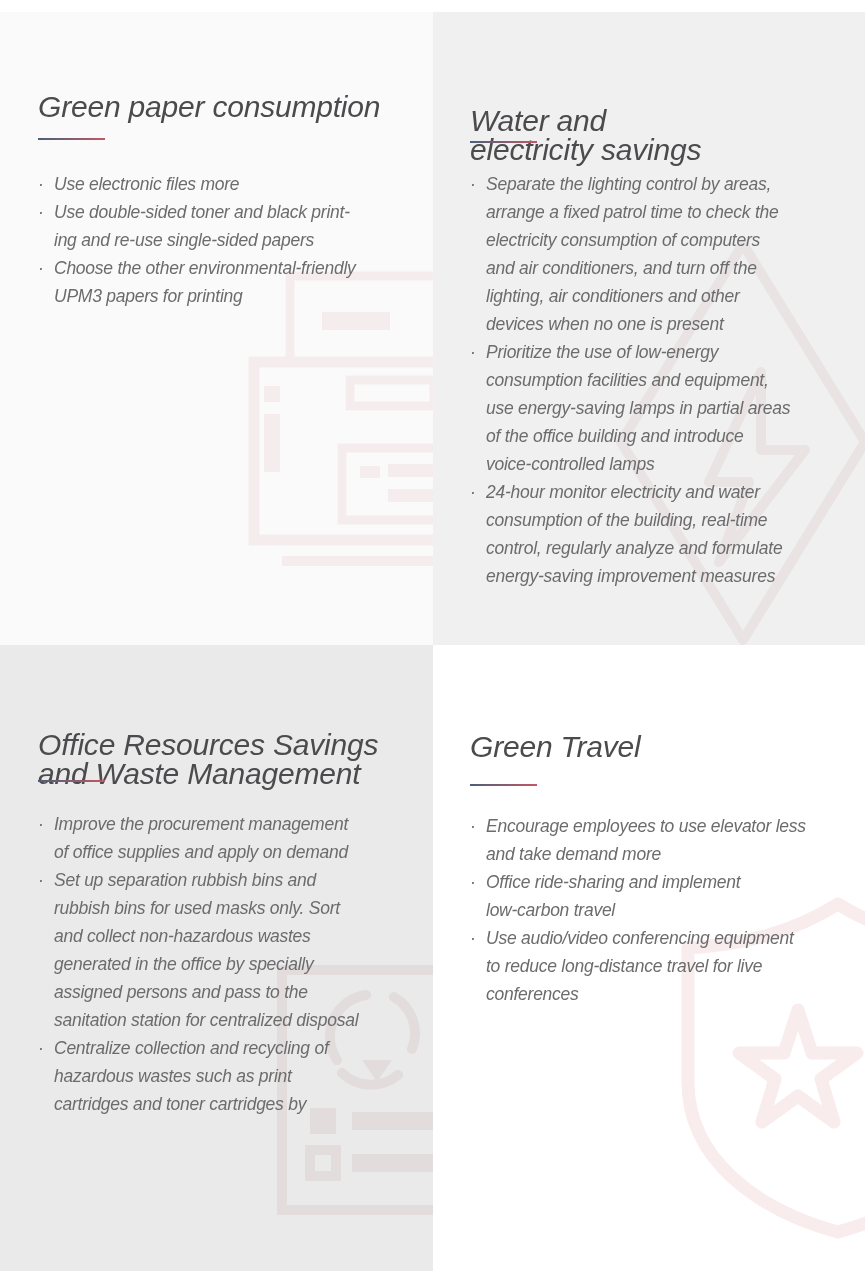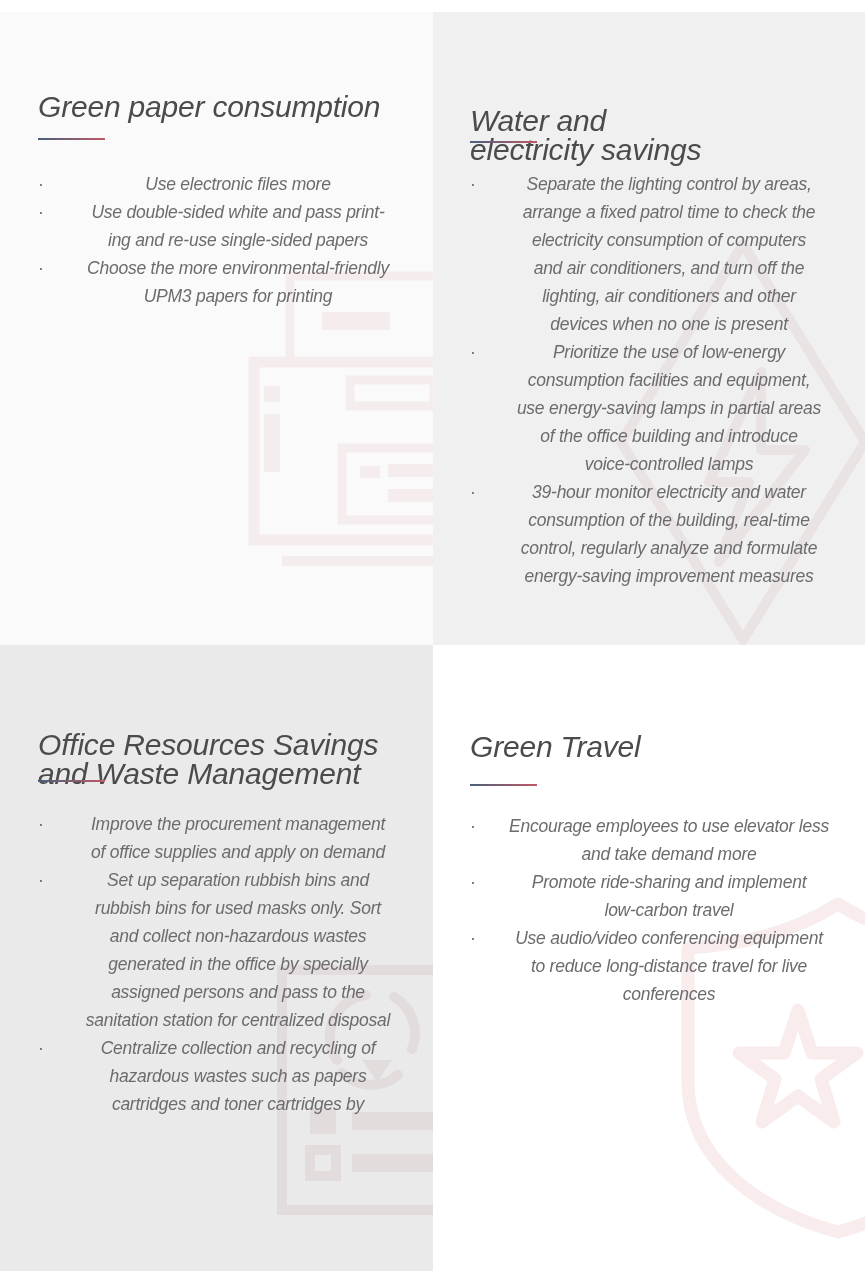--- a/index.html
+++ b/index.html
@@ -27,21 +27,21 @@
     background:linear-gradient(90deg,var(--accent-start),var(--accent-end));
   }
   .bullets{position:absolute;list-style:none;margin:0;padding:0;}
   .bullets li{display:flex;align-items:flex-start;}
   .marker{
     flex:0 0 16px;width:16px;color:var(--body);
     font-size:17.5px;line-height:28px;
   }
   .btext{
     flex:1;color:var(--body);font-size:17.5px;line-height:28px;
-    letter-spacing:-0.25px;white-space:pre-line;text-align:center;
+    letter-spacing:-0.25px;white-space:pre-line;
   }
   .wm{position:absolute;pointer-events:none;}
   
   #q-top-left  .sec-title{left:38px;top:55px;}
   #q-top-left  .underline{left:38px;top:126px;}
   #q-top-left  .bullets{left:38px;top:158px;width:384px;}
   #q-top-right .sec-title{left:37px;top:69px;}
   #q-top-right .underline{left:37px;top:129px;}
   #q-top-right .bullets{left:37px;top:158px;width:382px;}
   #q-bottom-left .sec-title{left:38px;top:60px;}
@@ -77,26 +77,26 @@
     </svg>
     <h2 class="sec-title">Green paper consumption</h2>
     <div class="underline"></div>
     <ul class="bullets">
       <li>
         <span class="marker">·</span>
         <span class="btext">Use electronic files more</span>
       </li>
       <li>
         <span class="marker">·</span>
-        <span class="btext">Use double-sided white and pass print-
+        <span class="btext">Use double-sided toner and black print-
 ing and re-use single-sided papers</span>
       </li>
       <li>
         <span class="marker">·</span>
-        <span class="btext">Choose the more environmental-friendly
+        <span class="btext">Choose the other environmental-friendly
 UPM3 papers for printing</span>
       </li>
     </ul>
   </section>
 
   <section class="quad" id="q-top-right">
     <svg class="wm" style="left:180px;top:220px;" width="260" height="420" viewBox="0 0 260 420">
       <g fill="none" stroke="#e9e3e3" stroke-width="10" stroke-linejoin="round">
         <polygon points="130,12 252,210 130,408 8,210"></polygon>
         <path d="M148,140 L96,250 L136,250 L106,330 L192,218 L148,218 Z"></path>
@@ -118,21 +118,21 @@
       <li>
         <span class="marker">·</span>
         <span class="btext">Prioritize the use of low-energy
 consumption facilities and equipment,
 use energy-saving lamps in partial areas
 of the office building and introduce
 voice-controlled lamps</span>
       </li>
       <li>
         <span class="marker">·</span>
-        <span class="btext">39-hour monitor electricity and water
+        <span class="btext">24-hour monitor electricity and water
 consumption of the building, real-time
 control, regularly analyze and formulate
 energy-saving improvement measures</span>
       </li>
     </ul>
   </section>
 
   <section class="quad" id="q-bottom-left">
     <svg class="wm" style="left:252px;top:315px;" width="220" height="260" viewBox="0 0 220 260">
       <g fill="none" stroke="#e2dcdc" stroke-width="10">
@@ -165,21 +165,21 @@
         <span class="btext">Set up separation rubbish bins and
 rubbish bins for used masks only. Sort
 and collect non-hazardous wastes
 generated in the office by specially
 assigned persons and pass to the
 sanitation station for centralized disposal</span>
       </li>
       <li>
         <span class="marker">·</span>
         <span class="btext">Centralize collection and recycling of
-hazardous wastes such as papers
+hazardous wastes such as print
 cartridges and toner cartridges by</span>
       </li>
     </ul>
   </section>
 
   <section class="quad" id="q-bottom-right">
     <svg class="wm" style="left:240px;top:245px;" width="330" height="360" viewBox="0 0 330 360">
       <g fill="none" stroke="#f8ecec" stroke-width="13" stroke-linejoin="round">
         <path d="M165,12 C210,40 255,52 315,56 L315,190 C315,268 245,318 165,340 C85,318 15,268 15,190 L15,56 C75,52 120,40 165,12 Z"></path>
         <polygon points="125,118 139,161 184,161 148,187 161,230 125,204 89,230 102,187 66,161 111,161"></polygon>
@@ -188,21 +188,21 @@
     <h2 class="sec-title">Green Travel</h2>
     <div class="underline"></div>
     <ul class="bullets">
       <li>
         <span class="marker">·</span>
         <span class="btext">Encourage employees to use elevator less
 and take demand more</span>
       </li>
       <li>
         <span class="marker">·</span>
-        <span class="btext">Promote ride-sharing and implement
+        <span class="btext">Office ride-sharing and implement
 low-carbon travel</span>
       </li>
       <li>
         <span class="marker">·</span>
         <span class="btext">Use audio/video conferencing equipment
 to reduce long-distance travel for live
 conferences</span>
       </li>
     </ul>
   </section>

